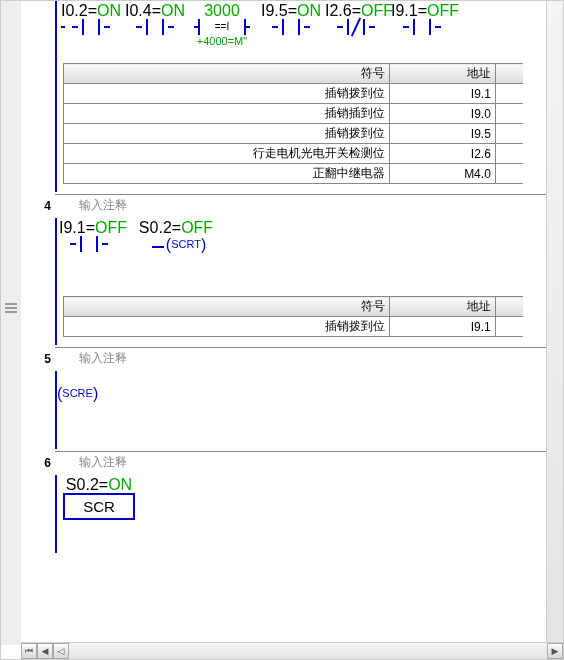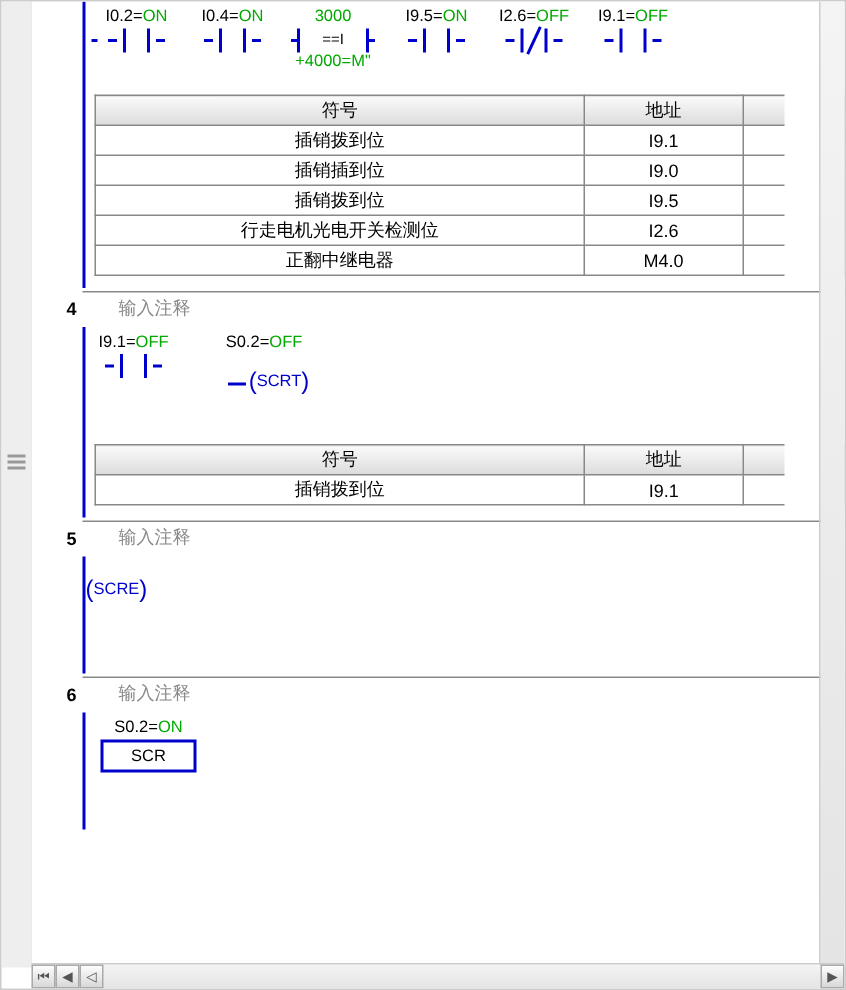--- a/index.html
+++ b/index.html
@@ -14,46 +14,46 @@
   .gutter{position:absolute;left:0;top:0;width:20px;height:644px;background:#eee;border-right:1px solid #bbb}
   .rung{margin-left:34px;border-bottom:1px solid #888;padding-bottom:2px;position:relative}
   .rung-num{position:absolute;left:-24px;top:2px;width:20px;text-align:right;font-weight:bold;color:#000}
   .rung-line{border-left:2px solid #00c;min-height:40px;position:relative;padding:4px 0 4px 2px}
   .comment{color:#888;margin:2px 0 4px 24px;font-size:12px}
   .goff{color:#0a0}
   .gon{color:#0a0}
   
   .row-els{height:50px;position:relative;margin-left:2px}
   .el{position:absolute;top:0;height:46px;text-align:center}
-  .el .lbl{display:block;font-size:11px;white-space:nowrap;line-height:12px}
+  .el .lbl{display:block;font-size:16px;white-space:nowrap;line-height:12px}
   .el .sub{display:block;font-size:11px;color:#0a0;white-space:nowrap;line-height:12px}
   .contact{width:26px;height:16px;margin:2px auto 0;position:relative}
   .contact:before,.contact:after{content:"";position:absolute;top:7px;width:6px;height:2px;background:#00c}
   .contact:before{left:-6px}
   .contact:after{right:-6px}
   .contact .l,.contact .r{position:absolute;top:0;width:2px;height:16px;background:#00c}
   .contact .l{left:4px}
   .contact .r{right:4px}
   .contact.nc .slash{position:absolute;left:5px;top:-1px;width:16px;height:18px}
   .contact.nc .slash:after{content:"";position:absolute;left:7px;top:-1px;width:2px;height:20px;background:#00c;transform:rotate(25deg)}
   .cmpbox{width:44px;height:16px;margin:2px auto 0;position:relative;border-left:2px solid #00c;border-right:2px solid #00c}
   .cmpbox:before,.cmpbox:after{content:"";position:absolute;top:7px;width:6px;height:2px;background:#00c}
   .cmpbox:before{left:-6px}
   .cmpbox:after{right:-6px}
   .cmpbox .txt{display:block;text-align:center;font-size:10px;line-height:16px}
   .wire{position:absolute;top:24px;height:2px;background:#00c}
-  .coilwrap{display:inline-block;margin:12px 0 0 8px}
+  .coilwrap{display:inline-block;margin:2px 0 0 8px}
   .coil{display:inline-block;position:relative;padding:0 2px;color:#00c}
   .coil:before{content:"(";font-size:16px;color:#00c;font-family:Arial}
   .coil:after{content:")";font-size:16px;color:#00c;font-family:Arial}
   .coil .t{font-size:11px;position:relative;top:-2px}
-  .scrbox{display:inline-block;border:2px solid #00c;padding:3px 18px;margin:2px 0 0 0;font-size:11px}
+  .scrbox{display:inline-block;border:2px solid #00c;padding:3px 18px;margin:2px 0 0 0;font-size:15px}
   
   .symtab{margin:8px 0 4px 4px;border-collapse:collapse;width:460px}
-  .symtab th,.symtab td{border:1px solid #888;padding:1px 4px;font-size:12px;text-align:center;height:15px;background:#fff}
+  .symtab th,.symtab td{border:1px solid #888;padding:1px 4px;font-size:12px;text-align:right;height:15px;background:#fff}
   .symtab th{background:linear-gradient(#fafafa,#dcdcdc);font-weight:normal}
   .symtab th.last,.symtab td.last{border-right:none}
   .symtab-wrap{border-right:1px solid #888}
   .hsplit{position:absolute;left:0;top:300px;width:20px;height:60px}
   .hsplit .dash{height:2px;background:#999;margin:2px 4px}
 </style>
 </head>
 <body>
 
 <div class="viewport">

